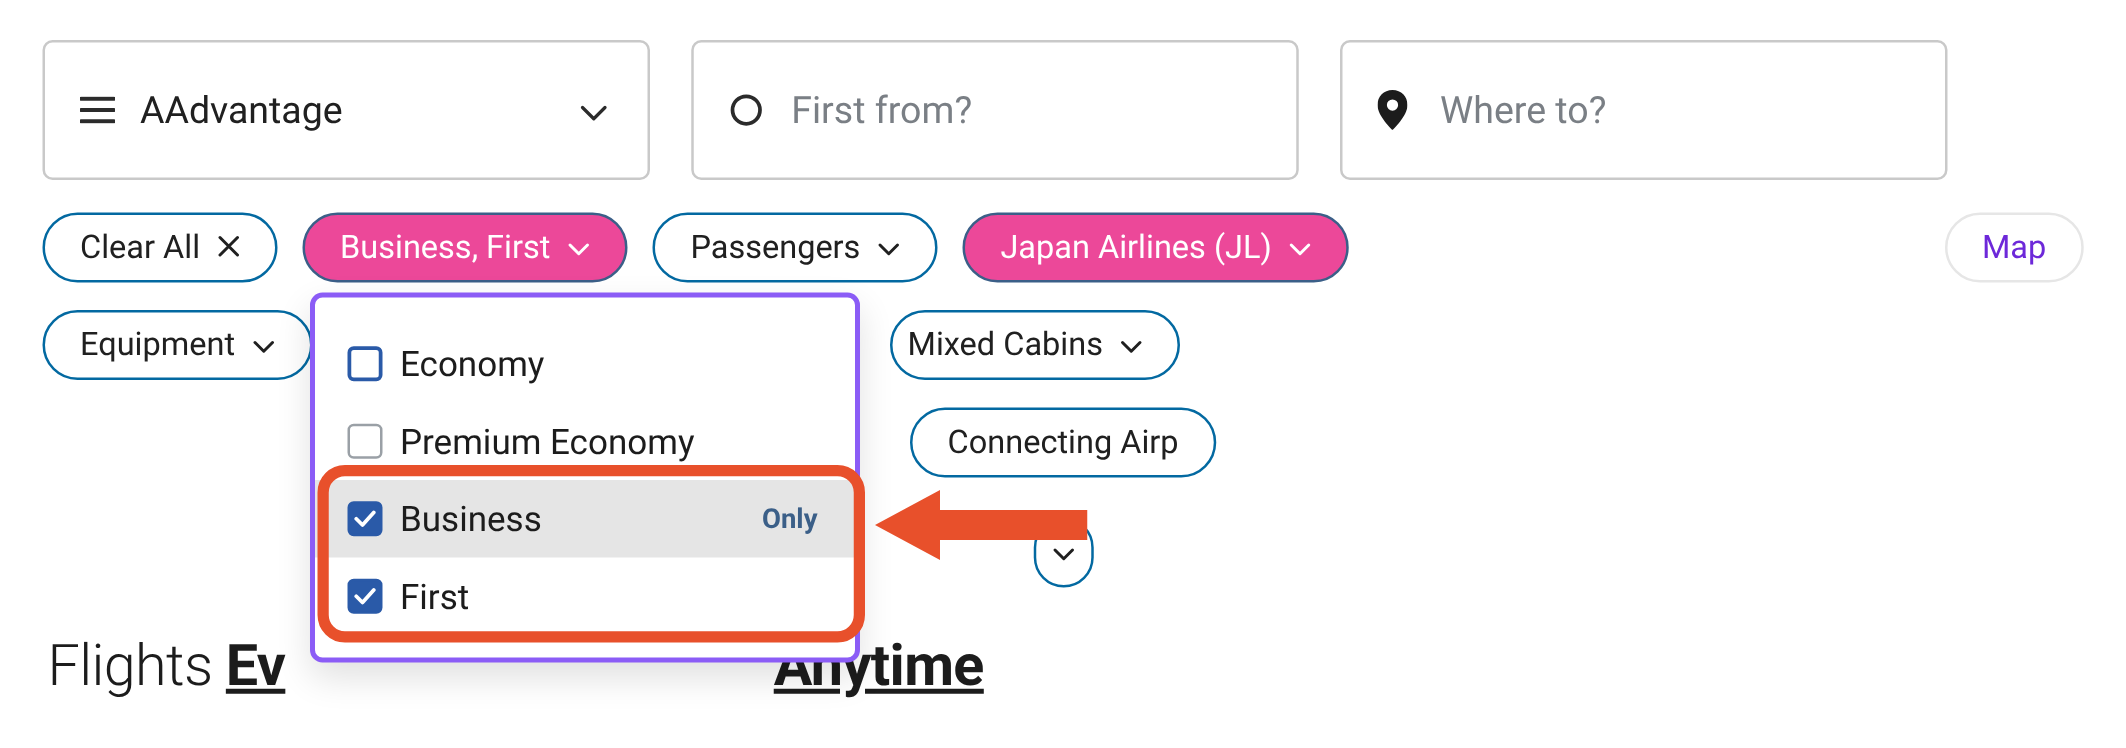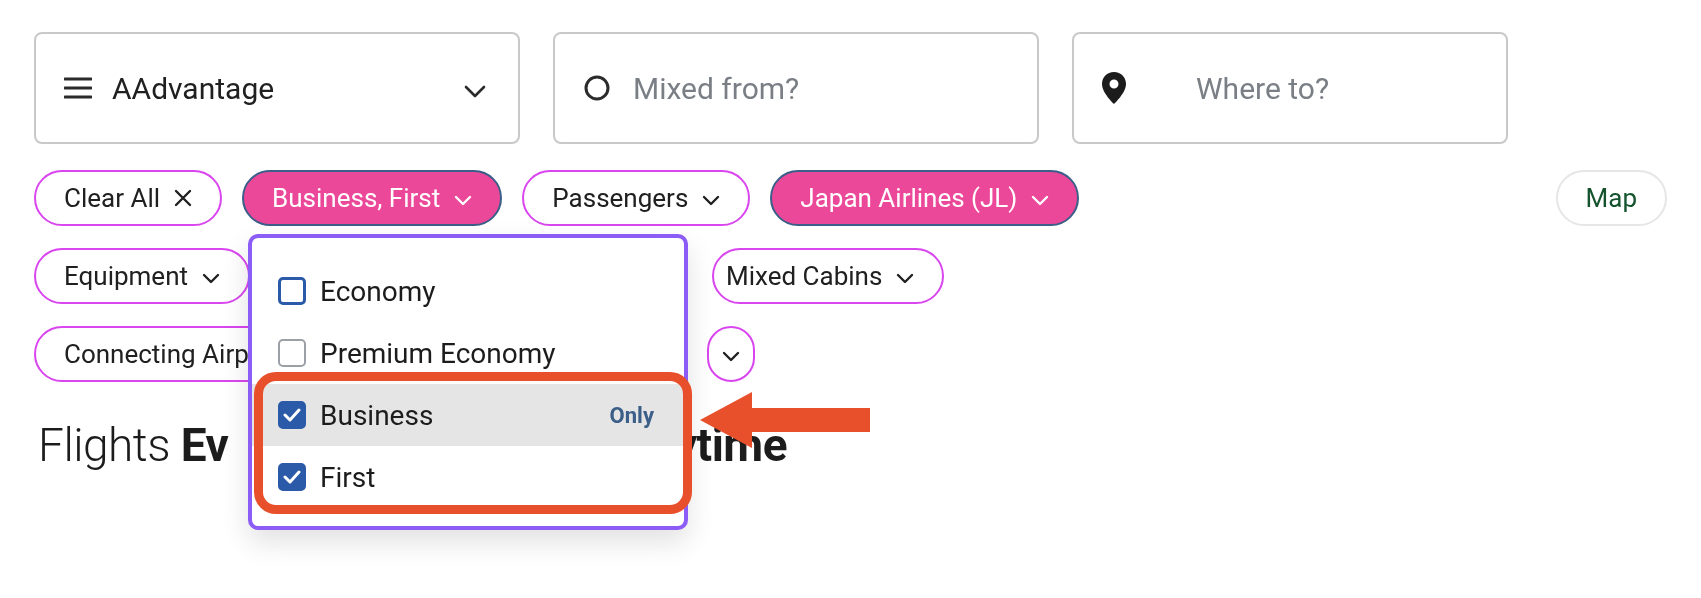--- a/index.html
+++ b/index.html
@@ -2,41 +2,41 @@
 <html><head>
   <meta charset="utf-8">
   <style>
     * { box-sizing: border-box; margin: 0; padding: 0; font-family: -apple-system, BlinkMacSystemFont, "Segoe UI", Roboto, Helvetica, Arial, sans-serif; }
     body { width: 1701px; height: 598px; background: #fff; position: relative; overflow: hidden; }
     
     .search-row { display: flex; gap: 33px; padding: 32px 34px 0 34px; }
     .search-box { height: 112px; border: 2px solid #c9c9c9; border-radius: 8px; display: flex; align-items: center; padding: 0 28px; font-size: 30px; color: #202020; position: relative; }
     .search-box.program { width: 486px; }
     .search-box.from { width: 486px; }
-    .search-box.to { width: 436px; gap: 44px; }
+    .search-box.to { width: 486px; }
     .search-box .icon-slot { width: 38px; display: flex; align-items: center; justify-content: flex-start; }
     .search-box .label { color: #202020; font-weight: 400; margin-left: 10px; }
     .search-box .placeholder { color: #7a7f85; font-weight: 400; margin-left: 12px; }
     .search-box .chev { position: absolute; right: 32px; }
     
     .filters-row { display: flex; flex-wrap: wrap; gap: 20px; padding: 26px 34px 0 34px; align-items: center; position: relative; }
-    .pill { height: 56px; border-radius: 28px; border: 2px solid #d946ef; background: #fff; display: inline-flex; align-items: center; padding: 0 28px; font-size: 26px; color: #202020; gap: 14px; white-space: nowrap; }
+    .pill { height: 56px; border-radius: 28px; border: 2px solid #0369a1; background: #fff; display: inline-flex; align-items: center; padding: 0 28px; font-size: 26px; color: #202020; gap: 14px; white-space: nowrap; }
     .pill.active { background: #ec4899; border-color: #3b5f88; color: #fff; }
     .pill .chev-sm svg path { stroke: #202020; }
     .pill.active .chev-sm svg path { stroke: #fff; }
     .pill.clear .x-icon svg path { stroke: #202020; }
-    .pill.map { border-color: #e6e6e6; color: #14532d; }
+    .pill.map { border-color: #e6e6e6; color: #6d28d9; }
     
     .map-slot { margin-left: auto; }
     
     .filters-row2 { display: flex; gap: 20px; padding: 22px 34px 0 34px; }
-    .filters-row3 { display: flex; gap: 16px; padding: 22px 34px 0 34px; align-items: center; }
+    .filters-row3 { display: flex; gap: 16px; padding: 22px 34px 0 34px; align-items: center; flex-direction: column; }
     
     .headline { padding: 36px 38px 0 38px; font-size: 46px; font-weight: 300; color: #1c1c1c; letter-spacing: -0.5px; }
-    .headline .bold { font-weight: 700; }
+    .headline .bold { font-weight: 700; text-decoration: underline; }
     
     .dropdown { position: absolute; left: 248px; top: 234px; width: 440px; background: #fff; border: 4px solid #8b5cf6; border-radius: 10px; box-shadow: 0 12px 28px rgba(0,0,0,0.12); padding: 22px 0 18px 0; z-index: 20; }
     .dd-item { display: flex; align-items: center; height: 62px; padding: 0 26px; font-size: 28px; color: #1c1c1c; gap: 14px; position: relative; }
     .dd-item.hover { background: #e5e5e5; }
     .dd-item .only { position: absolute; right: 30px; font-size: 22px; font-weight: 700; color: #3b5f88; }
     .cbx { width: 28px; height: 28px; border-radius: 5px; border: 2px solid #9aa0a6; display: flex; align-items: center; justify-content: center; flex-shrink: 0; }
     .cbx.focused { border: 3px solid #2a5aa8; }
     .cbx.checked { background: #2a5aa8; border-color: #2a5aa8; }
     .cbx.checked svg { display: block; }
     .cbx svg { display: none; }
@@ -64,21 +64,21 @@
           <path d="M2 2 L11 11 L20 2" stroke-width="2.6" stroke-linecap="round" stroke-linejoin="round"></path>
         </svg>
     </span>
   </div>
   <div class="search-box from">
     <span class="icon-slot">
       <svg width="28" height="28" viewBox="0 0 28 28" fill="none" class="stroke-dark">
           <circle cx="14" cy="14" r="11" stroke-width="3"></circle>
         </svg>
     </span>
-    <span class="placeholder">Mixed from?</span>
+    <span class="placeholder">First from?</span>
   </div>
   <div class="search-box to">
     <span class="icon-slot">
       <svg width="24" height="32" viewBox="0 0 24 32" fill="#1c1c1c">
           <path d="M12 0 C5 0 0 5.2 0 12 C0 21 12 32 12 32 C12 32 24 21 24 12 C24 5.2 19 0 12 0 Z M12 16.5 A4.5 4.5 0 1 1 12 7.5 A4.5 4.5 0 1 1 12 16.5 Z"></path>
         </svg>
     </span>
     <span class="placeholder">Where to?</span>
   </div>
 </div>

